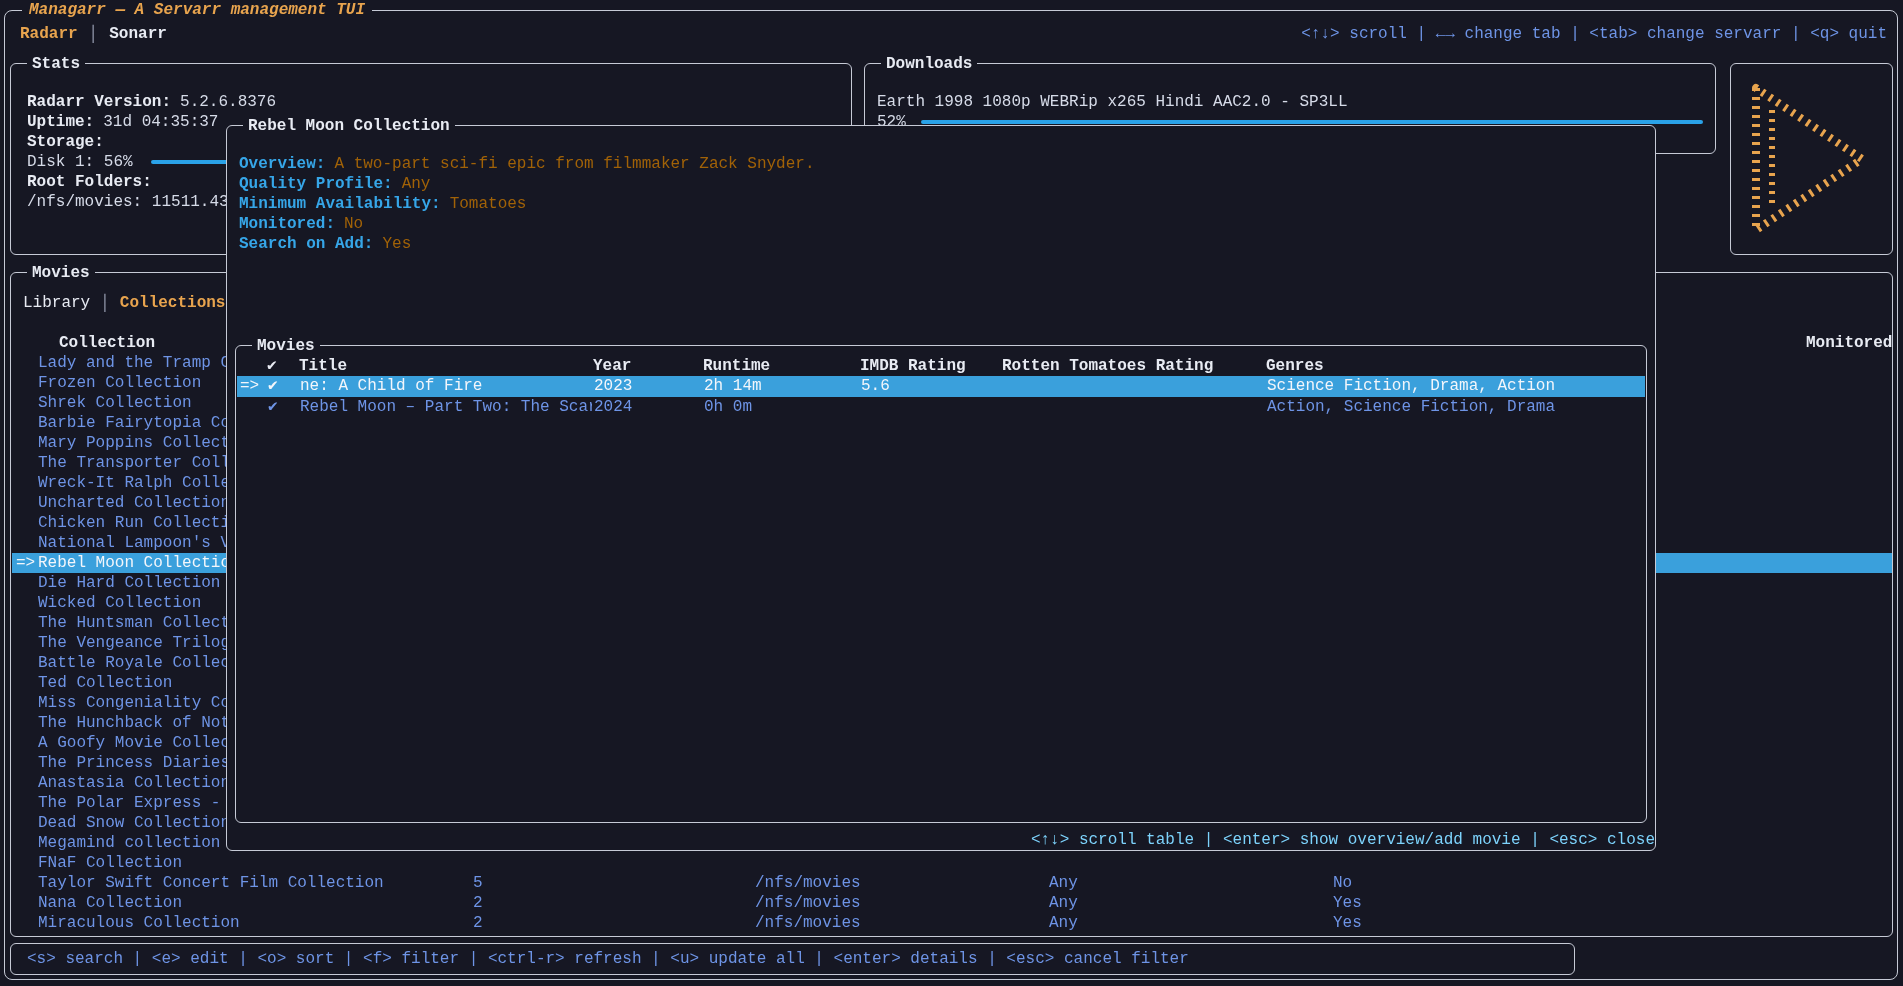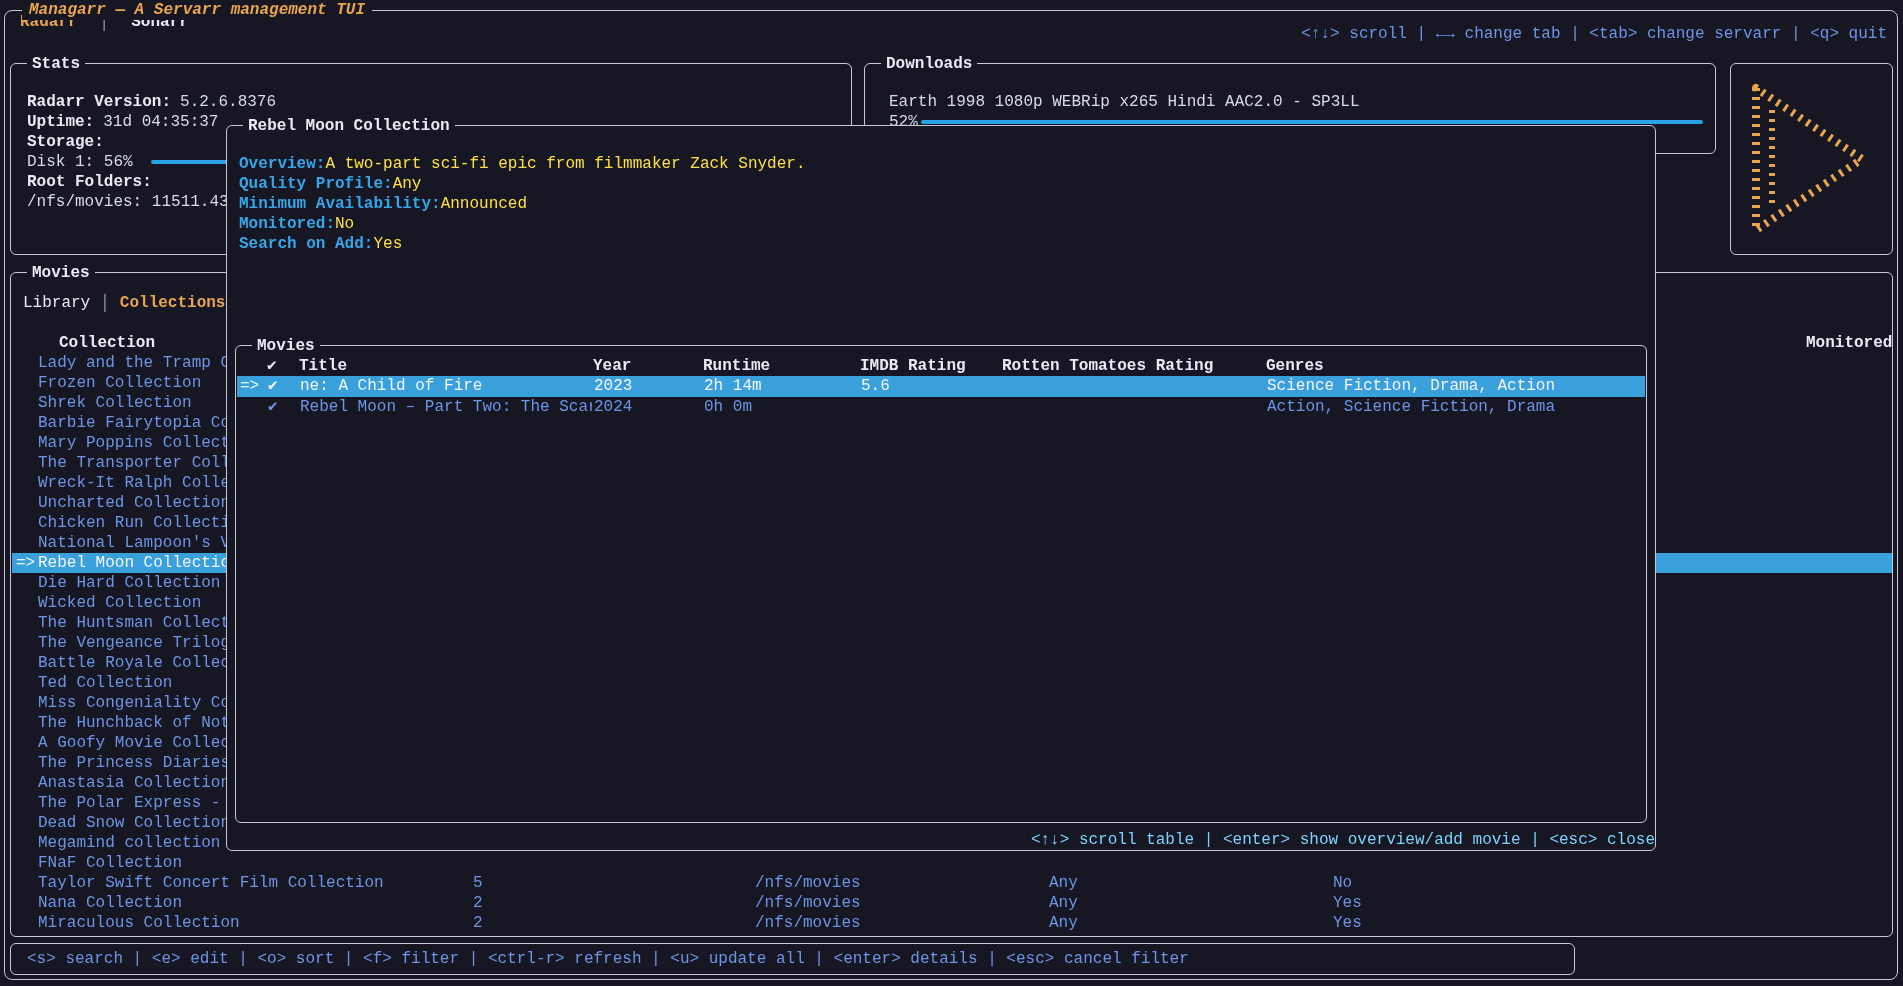--- a/index.html
+++ b/index.html
@@ -7,37 +7,37 @@
   .screen{position:relative;width:1903px;height:986px;background:#161723;
     font-family:Liberation Mono, monospace;font-size:16px;line-height:20px;
     color:#d6dbe8;overflow:hidden}
   .panel{position:absolute;border:1px solid #c6cad6;border-radius:6px}
   .ptitle{position:absolute;top:-10px;left:16px;background:#161723;padding:0 5px;
     font-weight:bold;color:#e8ebf3;white-space:nowrap}
   .frame{position:absolute;left:4px;top:10px;width:1894px;height:970px;
     border:1px solid #c6cad6;border-radius:8px}
   .frame-title{position:absolute;left:22px;top:0;background:#161723;padding:0 7px;
     color:#e8a44e;font-weight:bold;font-style:italic;white-space:nowrap;z-index:2}
-  .tabbar{position:absolute;left:20px;top:12px;display:flex;gap:22px;align-items:flex-start}
+  .tabbar{position:absolute;left:20px;top:24px;display:flex;gap:11px;align-items:flex-start}
   .tab-radarr{color:#e8a44e;font-weight:bold}
   .tab-sonarr{color:#e8ebf3;font-weight:bold}
   .tsep{color:#9aa0b4}
   .top-hints{position:absolute;top:24px;right:16px;color:#6e94e6;white-space:nowrap}
 
   .stats-panel{left:10px;top:63px;width:842px;height:192px}
   .sline{position:absolute;left:16px;white-space:nowrap}
   .lbl{font-weight:bold;color:#e8ebf3}
   .val{margin-left:9px}
   .s1{top:28px}.s2{top:48px}.s3{top:68px}.s4{top:88px}.s5{top:108px}.s6{top:128px}
   .gauge{position:absolute;height:4px;background:#2aa2e8;border-radius:2px}
   .g1{left:140px;top:96px;width:688px}
   .g2{left:250px;top:136px;width:578px}
 
   .dl-panel{left:864px;top:63px;width:852px;height:91px}
-  .dline{position:absolute;left:24px;white-space:nowrap}
+  .dline{position:absolute;left:12px;white-space:nowrap}
   .d1{top:28px}.d2{top:48px}
   .g3{left:56px;top:56px;width:782px}
 
   .logo-panel{left:1730px;top:63px;width:163px;height:192px;
     display:flex;align-items:center;justify-content:center}
 
   .movies-panel{left:10px;top:272px;width:1883px;height:665px}
   .mtabs{position:absolute;left:12px;top:20px;display:flex;gap:10px}
   .mtab-lib{color:#e8ebf3}
   .mtab-col{color:#e8a44e;font-weight:bold}
@@ -50,21 +50,21 @@
   .cell{position:absolute;top:0}
   .c0{left:461px}.c1{left:743px}.c2{left:1037px}.c3{left:1321px}
 
   .bottombar{left:10px;top:943px;width:1565px;height:32px}
   .bhints{position:absolute;left:16px;top:5px;color:#6e94e6;white-space:nowrap}
 
   .modal{left:226px;top:125px;width:1430px;height:726px;background:#161723;z-index:10}
   .mfields{position:absolute;left:12px;top:28px}
   .mfield{height:20px;white-space:nowrap}
   .flbl{color:#36a6e8;font-weight:bold}
-  .fval{margin-left:0;color:#fde047}
+  .fval{margin-left:9px;color:#a16207}
   .subtable{left:8px;top:219px;width:1412px;height:478px;background:#161723}
   .mth{position:absolute;top:10px;font-weight:bold;color:#e8ebf3;white-space:nowrap}
   .mrow{position:absolute;left:1px;width:1408px;height:21px;color:#6e94e6;white-space:nowrap}
   .mrow.sel{background:#3aa0dc;color:#f3f6fb}
   .mrow1{top:30px}.mrow2{top:51px}
   .mcell{position:absolute;top:0;white-space:nowrap}
   .mmarker{position:absolute;left:3px;top:0}
   .mc-check{left:31px}
   .mc-title{left:63px;width:292px;overflow:hidden}
   .mc-year{left:357px}.mc-runtime{left:467px}.mc-imdb{left:624px}
@@ -157,21 +157,21 @@
 
   <div class="panel bottombar">
     <span class="bhints">&lt;s&gt; search | &lt;e&gt; edit | &lt;o&gt; sort | &lt;f&gt; filter | &lt;ctrl-r&gt; refresh | &lt;u&gt; update all | &lt;enter&gt; details | &lt;esc&gt; cancel filter</span>
   </div>
 
   <div class="panel modal">
     <span class="ptitle">Rebel Moon Collection</span>
     <div class="mfields">
       <div class="mfield"><span class="flbl">Overview:</span><span class="fval">A two-part sci-fi epic from filmmaker Zack Snyder.</span></div>
       <div class="mfield"><span class="flbl">Quality Profile:</span><span class="fval">Any</span></div>
-      <div class="mfield"><span class="flbl">Minimum Availability:</span><span class="fval">Announced</span></div>
+      <div class="mfield"><span class="flbl">Minimum Availability:</span><span class="fval">Tomatoes</span></div>
       <div class="mfield"><span class="flbl">Monitored:</span><span class="fval">No</span></div>
       <div class="mfield"><span class="flbl">Search on Add:</span><span class="fval">Yes</span></div>
     </div>
 
     <div class="panel subtable">
       <span class="ptitle">Movies</span>
       <span class="mth mc-check">✔</span>
       <span class="mth mc-title">Title</span>
       <span class="mth mc-year">Year</span>
       <span class="mth mc-runtime">Runtime</span>

